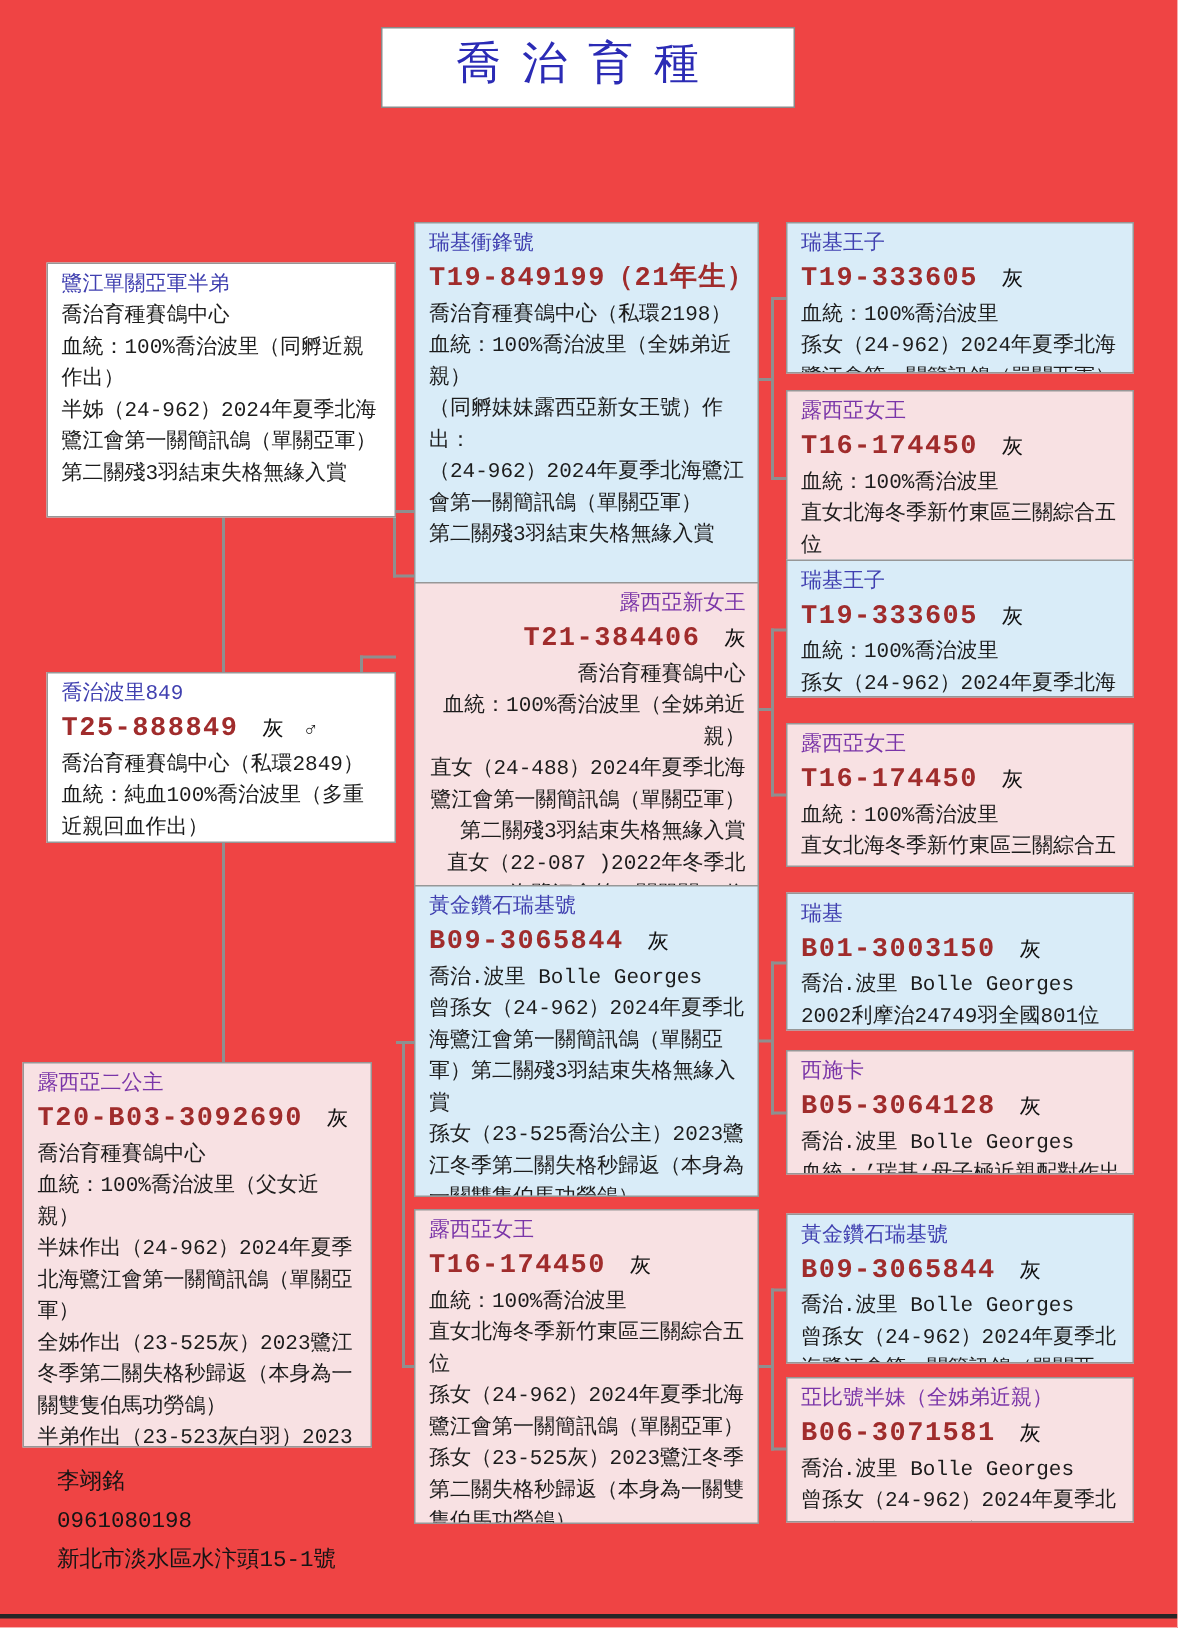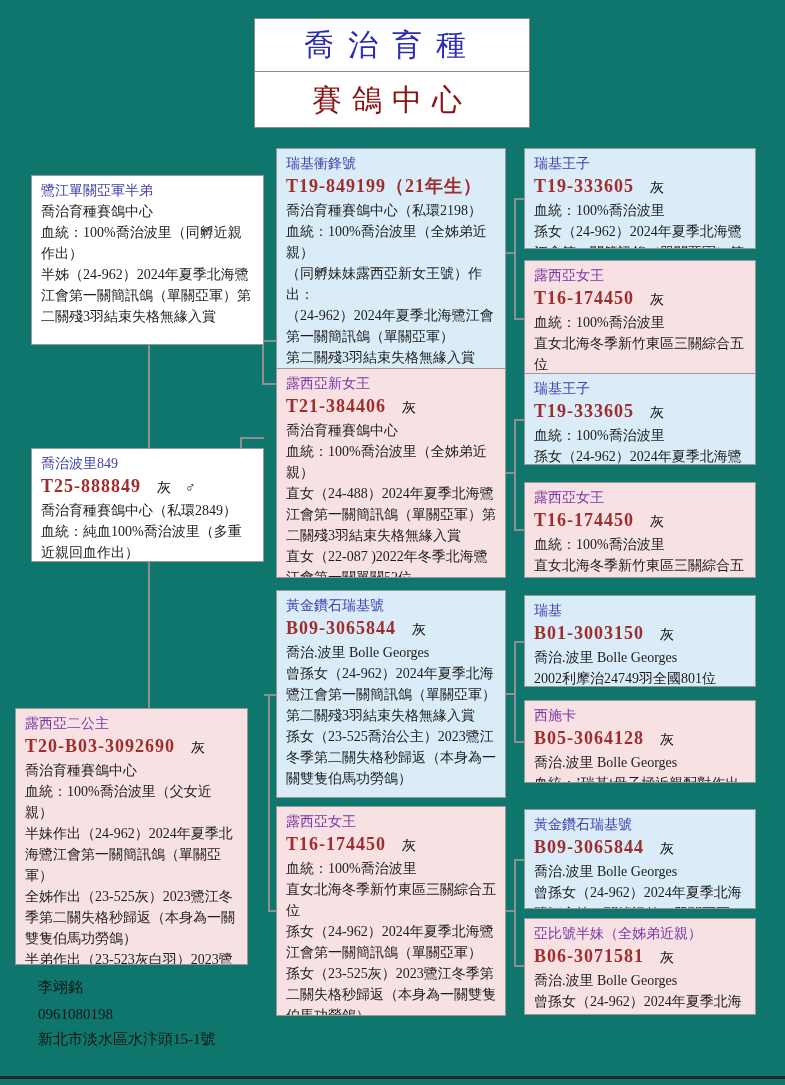--- a/index.html
+++ b/index.html
@@ -1,18 +1,18 @@
 <!DOCTYPE html>
 <html><head>
 <meta charset="utf-8">
 <style>
   html,body { margin:0; padding:0; background:#ffffff; }
   #canvas {
-    position:relative; width:785px; height:1085px; background:#0f766e;
-    font-family:Liberation Serif, serif;
+    position:relative; width:785px; height:1085px; background:#ef4444;
+    font-family:Liberation Mono, monospace;
     overflow:hidden;
   }
   
   .hdr-box {
     position:absolute; left:254px; width:276px; border:1px solid #8a8a8a;
     box-sizing:border-box; text-align:center; background:#ffffff;
   }
   #hdr1 { top:18px;  height:54px; line-height:52px; }
   #hdr2 { top:71px;  height:57px; line-height:55px; }
   .hdr-text1 { font-size:30px; letter-spacing:14px; color:#2b2bb5; }
@@ -33,21 +33,21 @@
   .ringline { line-height:25px; white-space:nowrap; }
   .ring { font-weight:bold; font-size:18px; color:#a02c2c; letter-spacing:1px; }
   .tags { font-size:14px; color:#111111; margin-left:16px; font-weight:normal; }
   .box-body div { margin:0; }
 
   
   #box-l1 { left:31px;  top:175px; width:233px; height:170px; }
   #box-l2 { left:31px;  top:448px; width:233px; height:114px; }
   #box-l3 { left:15px;  top:708px; width:233px; height:257px; }
   #box-m1 { left:276px; top:148px; width:230px; height:256px; }
-  #box-m2 { left:276px; top:368px; width:230px; height:210px; }
+  #box-m2 { left:276px; top:388px; width:230px; height:210px;text-align:right; }
   #box-m3 { left:276px; top:590px; width:230px; height:208px; }
   #box-m4 { left:276px; top:806px; width:230px; height:210px; }
   #box-r1 { left:524px; top:148px; width:232px; height:101px; }
   #box-r2 { left:524px; top:260px; width:232px; height:118px; }
   #box-r3 { left:524px; top:373px; width:232px; height:92px;  }
   #box-r4 { left:524px; top:482px; width:232px; height:96px;  }
   #box-r5 { left:524px; top:595px; width:232px; height:92px;  }
   #box-r6 { left:524px; top:700px; width:232px; height:83px;  }
   #box-r7 { left:524px; top:809px; width:232px; height:100px; }
   #box-r8 { left:524px; top:918px; width:232px; height:97px;  }
@@ -62,23 +62,20 @@
   #footer-address { top:1030px; }
   #bottom-rule { position:absolute; left:0; top:1076px; width:785px; height:3px; background:#262626; }
 </style>
 </head>
 <body>
 
 <div id="canvas">
 
   <div class="hdr-box" id="hdr1">
     <span class="hdr-text1">喬治育種</span>
-  </div>
-  <div class="hdr-box" id="hdr2">
-    <span class="hdr-text2">賽鴿中心</span>
   </div>
 
   <div class="cline" style="left:148px;top:345px;width:2px;height:103px;"></div>
   <div class="cline" style="left:148px;top:562px;width:2px;height:146px;"></div>
   <div class="cline" style="left:246px;top:340px;width:30px;height:2px;"></div>
   <div class="cline" style="left:262px;top:340px;width:2px;height:45px;"></div>
   <div class="cline" style="left:262px;top:383px;width:14px;height:2px;"></div>
   <div class="cline" style="left:240px;top:437px;width:24px;height:2px;"></div>
   <div class="cline" style="left:240px;top:437px;width:2px;height:70px;"></div>
   <div class="cline" style="left:240px;top:505px;width:12px;height:2px;"></div>

